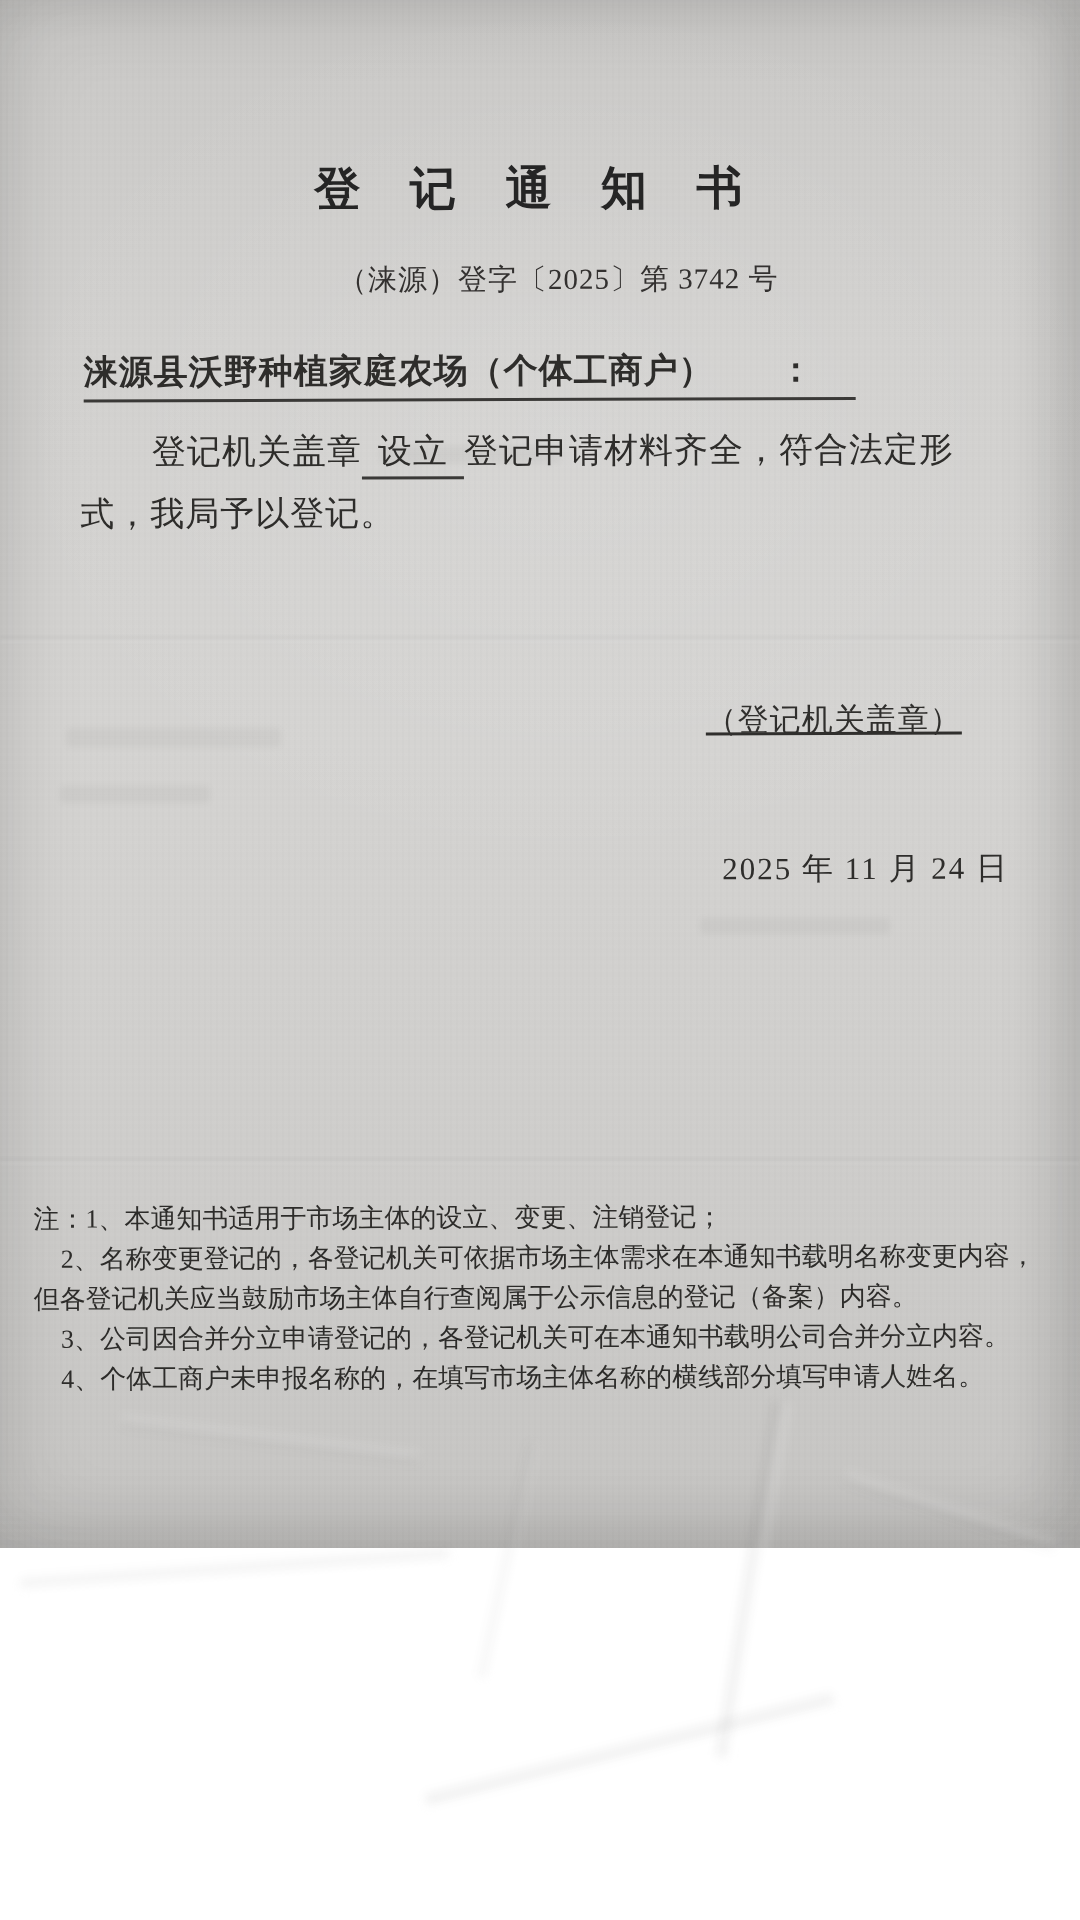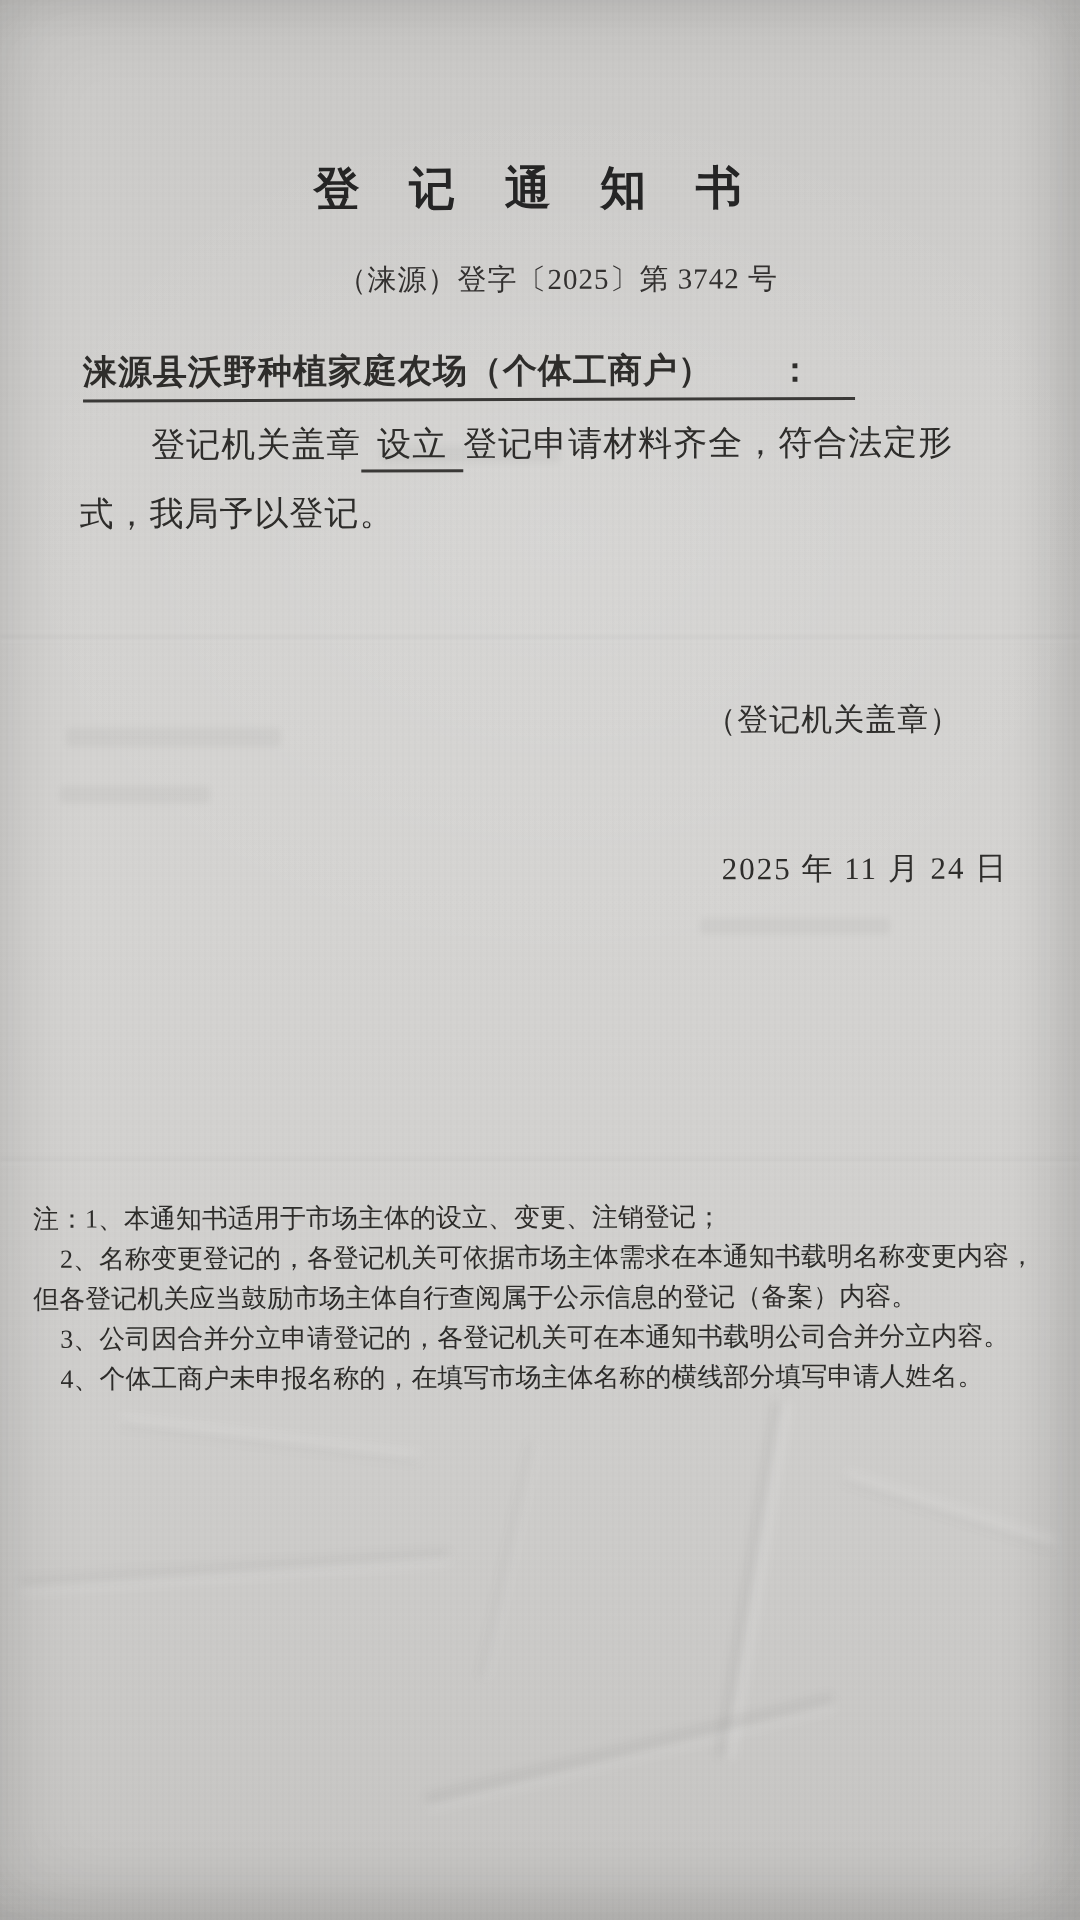--- a/index.html
+++ b/index.html
@@ -7,21 +7,21 @@
     padding: 0;
     width: 1080px;
     height: 1920px;
     overflow: hidden;
     font-family: "Liberation Serif", "DejaVu Serif", serif;
   }
 
   .photo {
     position: relative;
     width: 1080px;
-    height: 1920px;
+    height: 1548px;
     background:
       radial-gradient(ellipse 900px 700px at 52% 28%, rgba(255,255,255,0.10), rgba(255,255,255,0) 65%),
       linear-gradient(180deg, #c9c8c6 0%, #d1d0ce 22%, #d4d3d1 48%, #d0cfcd 68%, #cac9c7 86%, #c5c4c2 100%);
     box-shadow:
       inset 0 0 90px rgba(0,0,0,0.10),
       inset -28px 0 50px rgba(0,0,0,0.06),
       inset 0 -30px 60px rgba(0,0,0,0.05);
   }
 
   
@@ -128,36 +128,38 @@
     font-size: 34px;
     letter-spacing: 1px;
     color: #2e2d2b;
     text-indent: 72px;
   }
   .blank-underlined {
     display: inline-block;
     border-bottom: 3px solid #3a3937;
     padding: 0 16px 2px 16px;
     text-indent: 0;
+    margin-top: 7px;
   }
   .body-line2 {
     position: absolute;
     left: 81px; top: 490px;
     white-space: nowrap;
     font-size: 34px;
     letter-spacing: 1px;
     color: #2e2d2b;
   }
 
   .seal-note {
     position: absolute;
     left: 706px; top: 700px;
     font-size: 31px;
     letter-spacing: 1px;
     color: #302f2d;
+    text-decoration: underline;
   }
 
   .doc-date {
     position: absolute;
     left: 722px; top: 849px;
     font-size: 31px;
     letter-spacing: 2px;
     color: #2e2d2b;
   }
 

